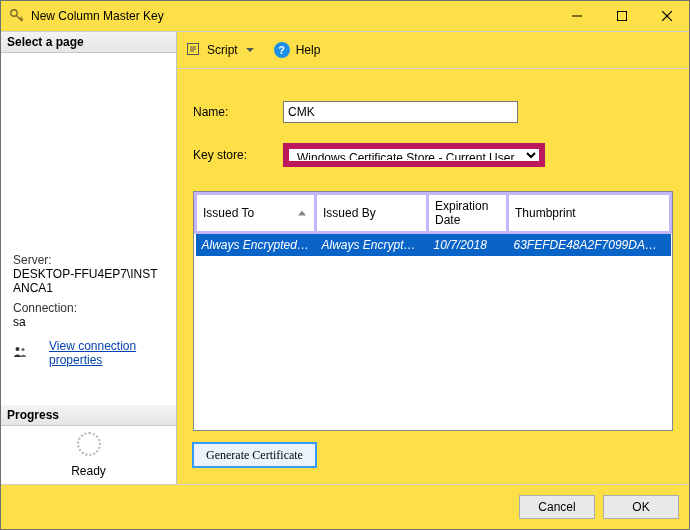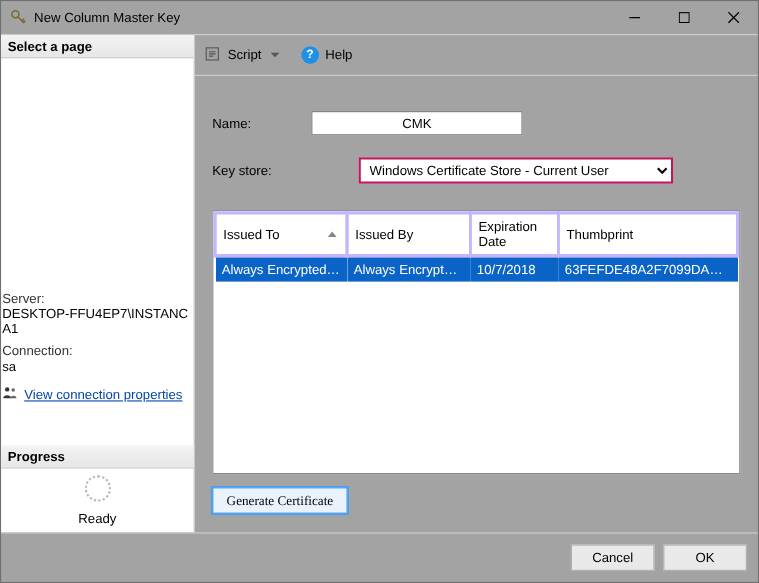--- a/index.html
+++ b/index.html
@@ -10,21 +10,21 @@
     color: #000;
     background: #fff;
   }
   .window {
     width: 690px;
     height: 530px;
     border: 1px solid #707070;
     display: flex;
     flex-direction: column;
     box-sizing: border-box;
-    background: #a3a3a3;
+    background: #fde047;
   }
   .titlebar {
     height: 30px;
     display: flex;
     align-items: center;
     border-bottom: 1px solid #d0d0d0;
     padding-left: 8px;
   }
   .titlebar .key-icon svg { display:block; }
   .titlebar .title { margin-left: 6px; flex: 1; }
@@ -47,21 +47,21 @@
     display:flex;
     flex-direction: column;
     background: #fff;
   }
   .sidebar .section-header {
     background: linear-gradient(#f3f3f3,#e6e6e6);
     border-bottom:1px solid #c8c8c8;
     font-weight: bold;
     padding: 3px 6px;
   }
-  .sidebar .pad { padding: 4px 1px; }
+  .sidebar .pad { padding: 4px 12px; }
   .sidebar .spacer { flex:1; }
   .link { color: #0645ad; text-decoration: underline; cursor:pointer; }
   .conn-field { margin-top:6px; }
   .conn-field .cf-label { color:#333; }
   .conn-field .cf-value { word-break: break-all; }
 
   .progress-row { display:flex; align-items:center; gap:8px; padding:6px;flex-direction:column; }
   .spinner {
     width:20px; height:20px; border:2px dotted #b8b8b8; border-radius:50%;
   }
@@ -92,29 +92,29 @@
 
   .form-area {
     padding: 32px 16px 4px 16px;
   }
   .form-row {
     display:flex; align-items:center; gap:12px; margin-bottom:20px;
   }
   .form-row .lbl { width:78px; }
   input[type="text"].txt {
     height:22px; border:1px solid #7a7a7a; padding:5px 4px; font:inherit;
-    width:192px; box-sizing:border-box;text-align:center;
+    width:235px; box-sizing:border-box;
   }
   .select-wrap {
     position:relative;
     display:inline-block;
   }
   select.sel {
-    height:24px; width:286px; font:inherit;
-    border:2px solid #be185d; background:#fff; padding:1px 4px;margin-left:43px;
+    height:24px; width:262px; font:inherit;
+    border:6px solid #be185d; background:#fff; padding:1px 4px;
   }
   .btn {
     height:24px; min-width:84px;
     border:1px solid #adadad; background:#e9e9e9;
     font:inherit; padding:2px 12px; box-sizing:border-box;
     cursor:pointer;
   }
   .btn.focused {
     border:1px solid #3399ff;
     outline:1px solid #3399ff;
@@ -136,37 +136,37 @@
     background:#fff; text-align:left; font-weight:normal;
     border:3px solid #c4b5fd;
     padding:4px 6px; vertical-align:middle;
     position:relative;
   }
   table.grid td {
     padding:4px 6px;
     white-space:nowrap; overflow:hidden; text-overflow:ellipsis;
   }
   tr.selected td {
-    background:#0a64c8; color:#fff;
+    background:#0a64c8; color:#fff;font-style:italic;
   }
   .sort-arrow {
     position:absolute; top:50%; right:8px; transform:translateY(-50%);
     width:0; height:0; border-left:4px solid transparent; border-right:4px solid transparent;
     border-bottom:5px solid #888;
   }
 
   .gen-row { margin:12px 16px 0 16px;font-family:Liberation Serif, serif; }
 
   .footer {
     border-top:1px solid #d0d0d0;
     padding:10px 10px;
     display:flex; justify-content:flex-end; gap:8px;
   }
 
-  .view-conn { display:flex; align-items:center; gap:6px; margin-top:10px; }
+  .view-conn { display:flex; align-items:center; gap:22px; margin-top:10px; }
   .view-conn .ppl-icon { font-size:13px; }
 </style>
 </head>
 <body>
 
 <div class="window">
 
   <div class="titlebar">
     <span class="key-icon">
       <svg width="16" height="16" viewBox="0 0 16 16">

